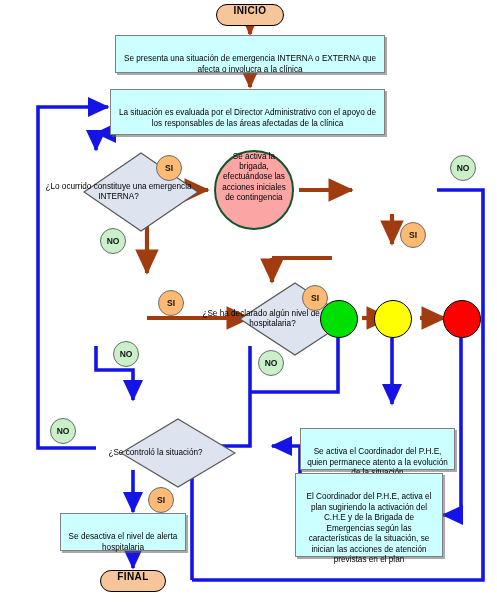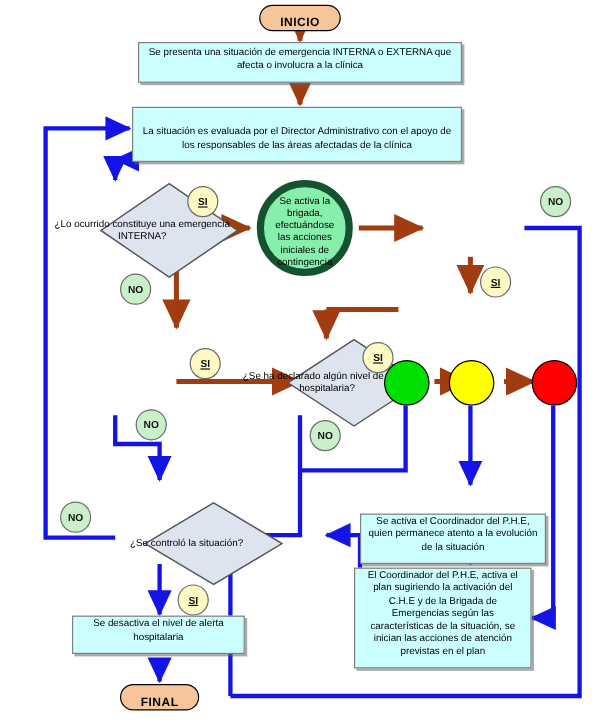--- a/index.html
+++ b/index.html
@@ -2,37 +2,37 @@
 <html><head>
 <meta charset="utf-8">
 <style>
   html,body{margin:0;padding:0;background:#ffffff;}
   body{
     width:497px;height:603px;overflow:hidden;
     font-family:"Liberation Sans","DejaVu Sans",sans-serif;
   }
   #canvas{position:relative;width:497px;height:603px;}
   svg#wires{position:absolute;left:0;top:0;width:497px;height:603px;}
-  .node{position:absolute;box-sizing:border-box;display:flex;align-items:flex-end;
+  .node{position:absolute;box-sizing:border-box;display:flex;align-items:flex-start;
         justify-content:center;text-align:center;color:#000;}
   .proc{background:#ccffff;border:1px solid #808080;
         box-shadow:2px 2px 0 rgba(100,100,100,.55);
-        font-size:8.2px;line-height:10.5px;padding:8px 3px;}
+        font-size:8.2px;line-height:10.5px;padding:18px 3px;}
   .term{background:#f7c59a;border:1.2px solid #000;border-radius:999px;
         font-size:10px;font-weight:bold;letter-spacing:.4px;}
   .diamond-wrap{position:absolute;padding-left:45px;}
   .diamond-wrap .dtext{position:absolute;left:0;top:0;width:100%;height:100%;
         display:flex;align-items:center;justify-content:center;text-align:center;
         font-size:8.2px;line-height:10.2px;}
-  .circ{background:#86efac;border:6px solid #14532d;border-radius:50%;
+  .circ{background:#fca5a5;border:2px solid #14532d;border-radius:50%;
         font-size:8.2px;line-height:10.2px;padding:0 6px;}
   .lbl{position:absolute;border-radius:50%;display:flex;align-items:center;
        justify-content:center;font-size:8.5px;font-weight:bold;color:#111;
        border:1px solid #6b6b6b;}
-  .lbl.si{background:#fef9c3;text-decoration:underline;}
+  .lbl.si{background:#fdba74;}
   .lbl.no{background:#c9f0c9;}
   .light{position:absolute;border-radius:50%;border:1.3px solid #000;}
 </style>
 </head>
 <body>
 
 <div id="canvas">
 
   <svg id="wires" viewBox="0 0 497 603">
     <defs>
@@ -136,21 +136,21 @@
   </div>
 
   <div class="node proc" style="left:300px;top:407px;width:155px;height:42px;margin-top:21px;">
     <span>Se activa el Coordinador del P.H.E, quien permanece atento a la evolución de la situación</span>
   </div>
 
   <div class="node proc" style="left:295px;top:473px;width:148px;height:84px;">
     <span>El Coordinador del P.H.E, activa el plan sugiriendo la activación del C.H.E y de la Brigada de Emergencias según las características de la situación, se inician las acciones de atención previstas en el plan</span>
   </div>
 
-  <div class="node proc" style="left:60px;top:513px;width:144px;height:32px;">
+  <div class="node proc" style="left:60px;top:513px;width:126px;height:32px;">
     <span>Se desactiva el nivel de alerta hospitalaria</span>
   </div>
 
   <div class="node term" style="left:100px;top:570px;width:66px;height:22px;">
     <span>FINAL</span>
   </div>
 
   <div class="lbl si" style="left:156px;top:155px;width:24px;height:24px;">
     <span>SI</span>
   </div>

